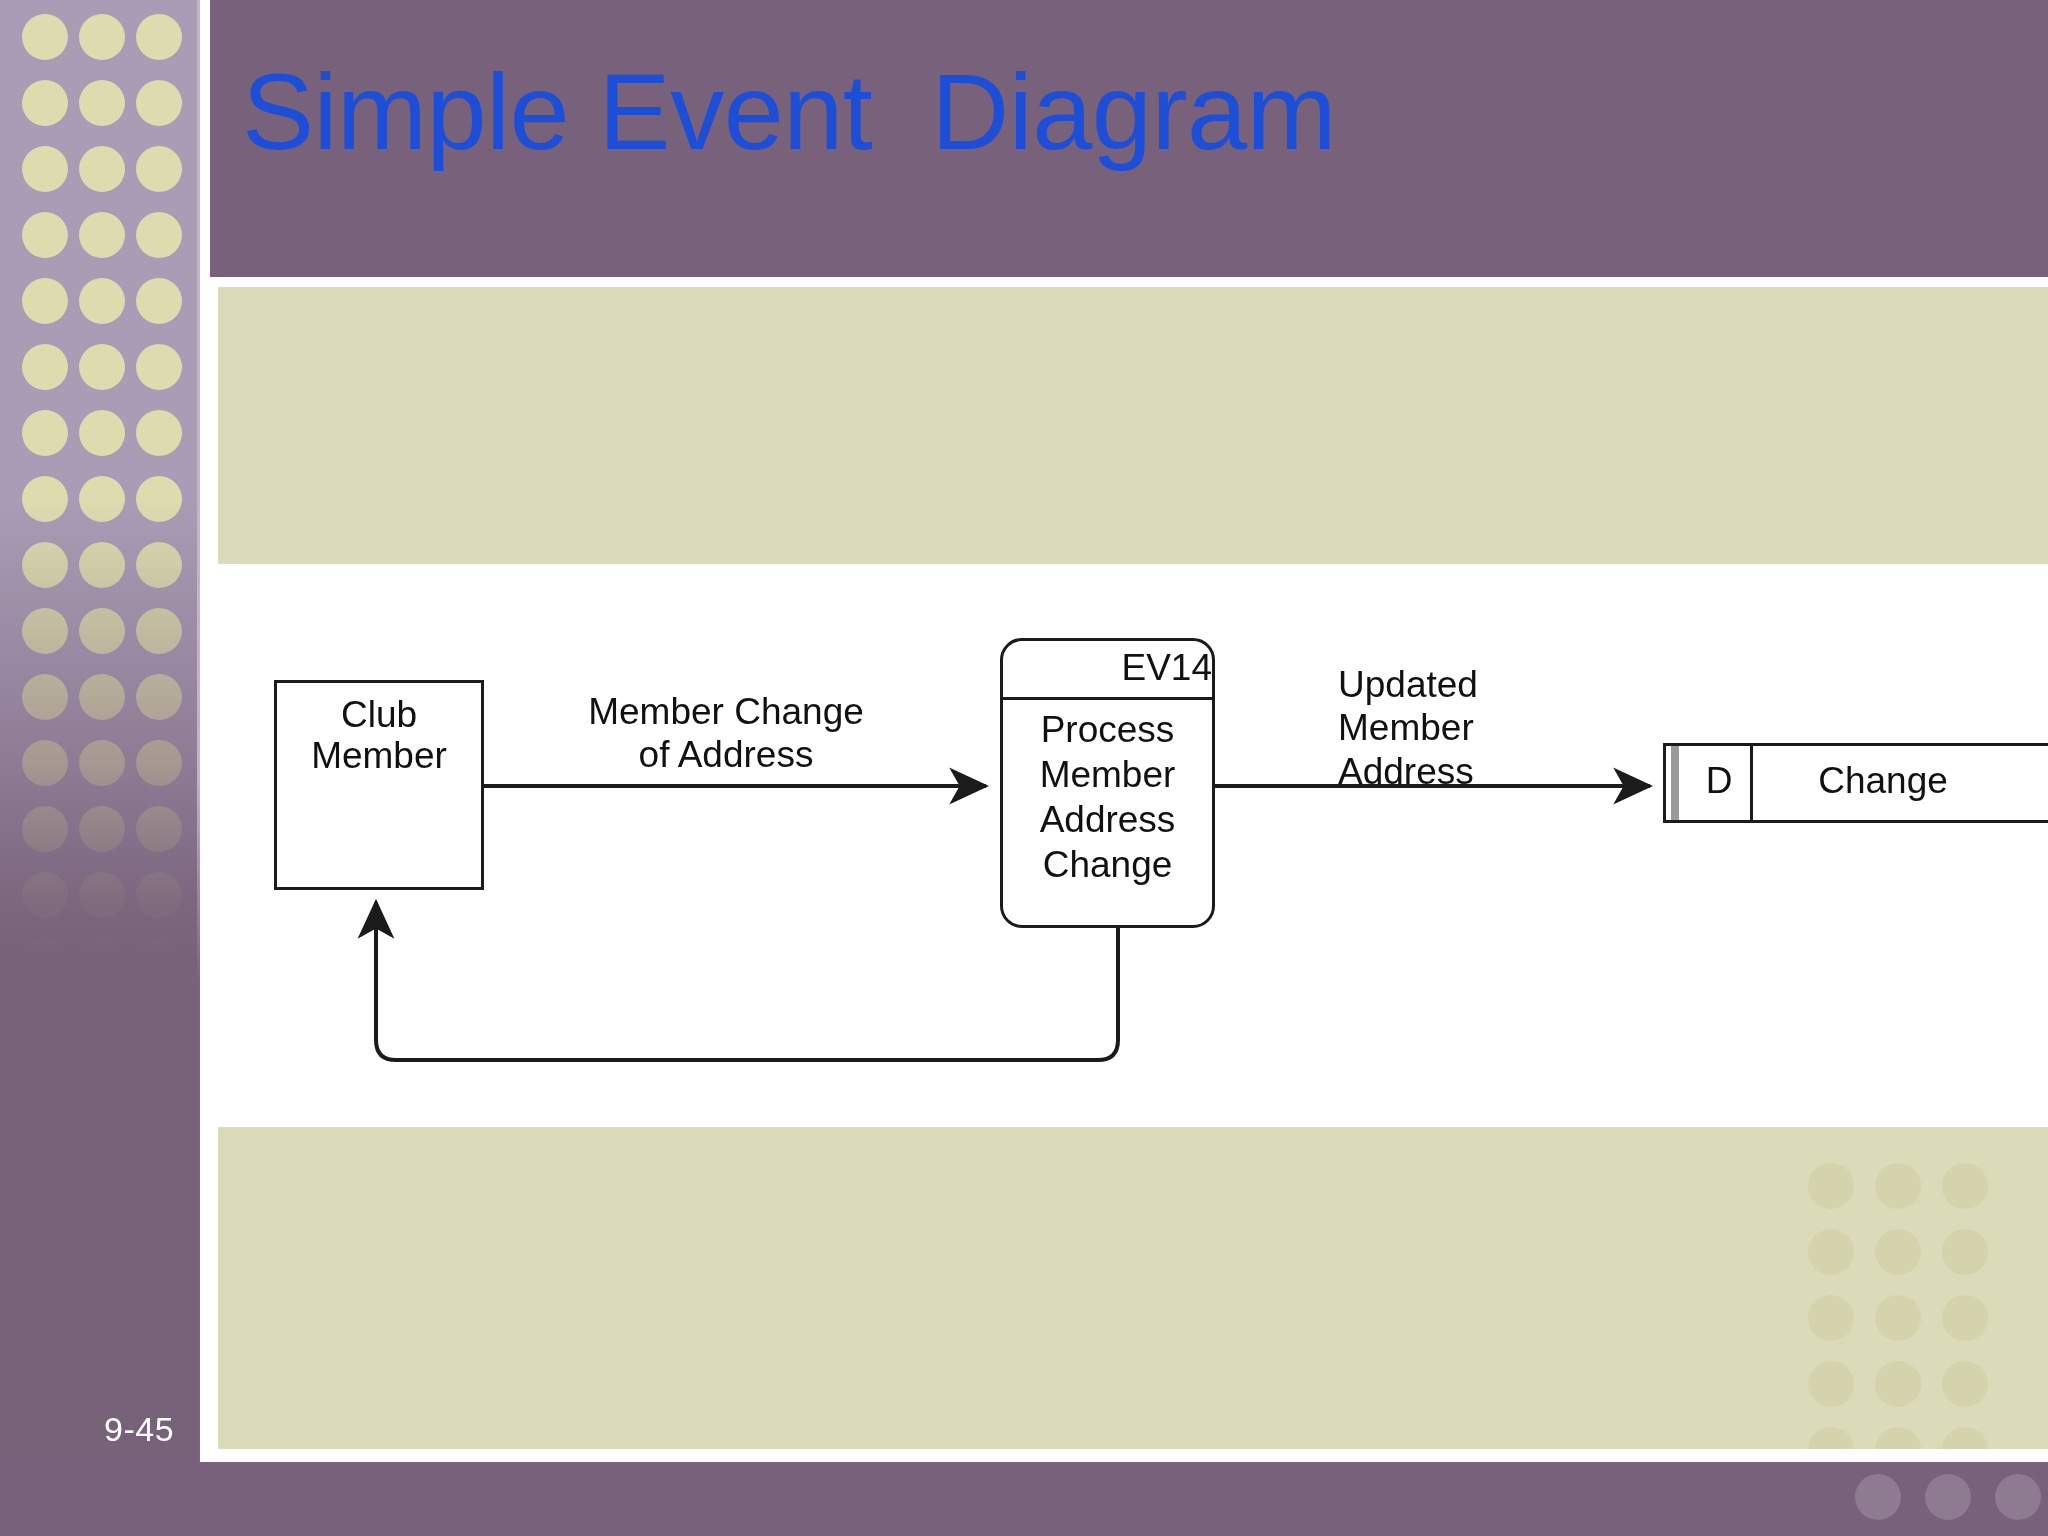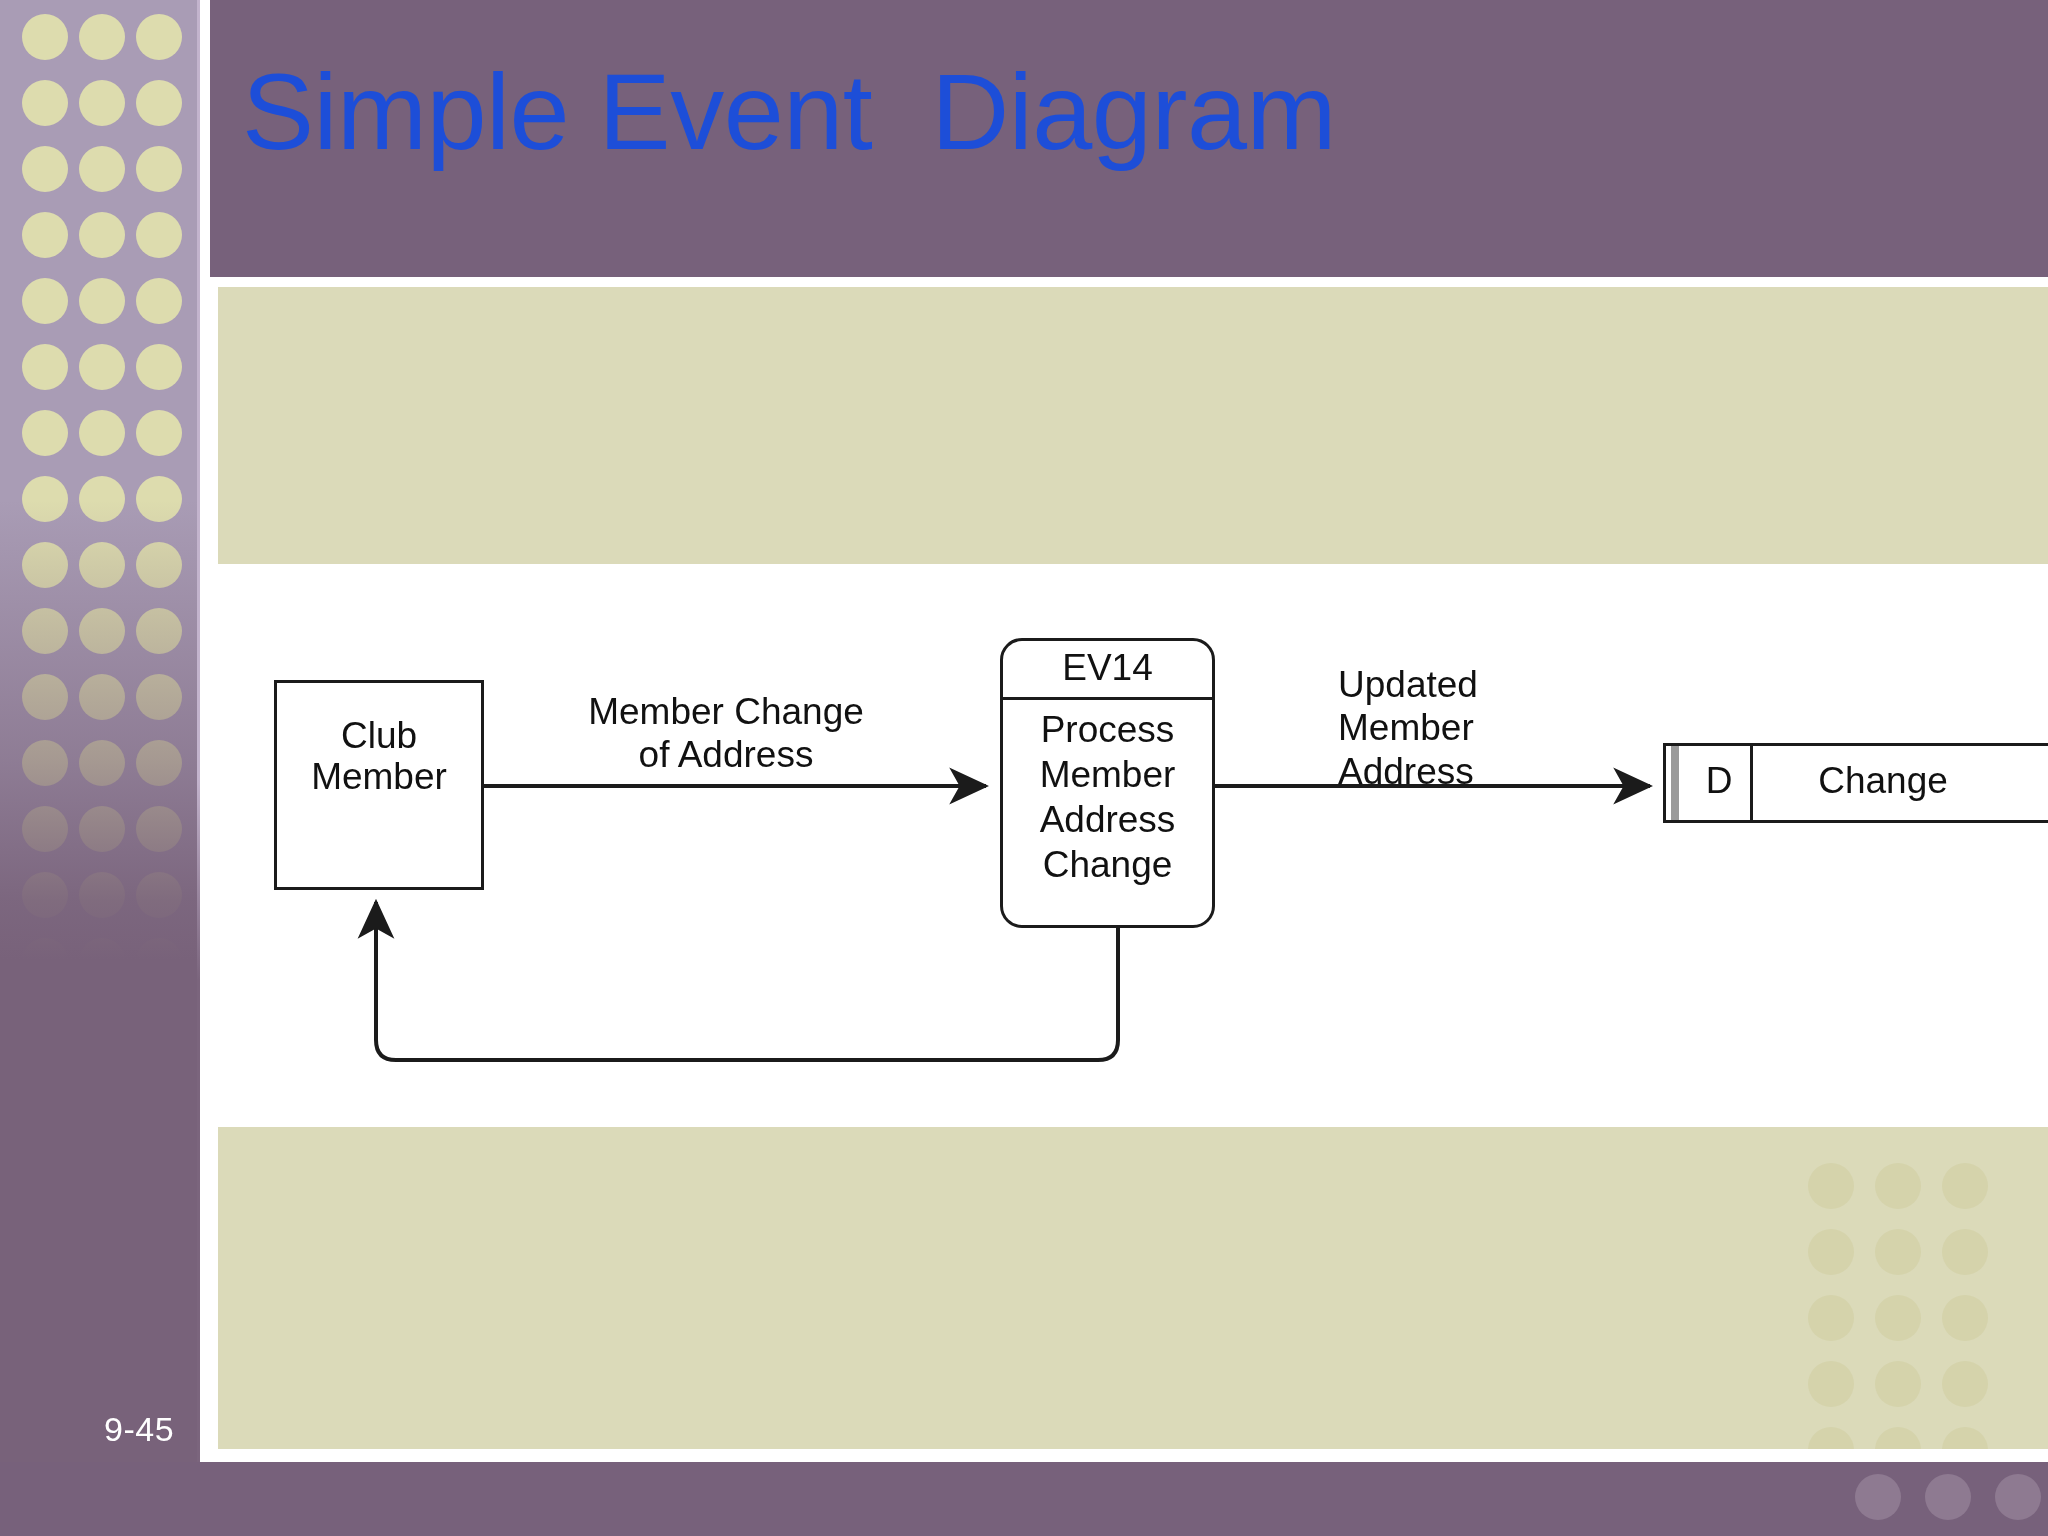--- a/index.html
+++ b/index.html
@@ -179,21 +179,21 @@
     width: 210px;
     height: 210px;
     background: #ffffff;
     border: 3px solid #1b1b1b;
     box-shadow: -7px -7px 0 -4px #ffffff, -10px -10px 0 -7px #3a3a3a;
     box-sizing: border-box;
   }
   #entity-club-member .ent-label {
     position: absolute;
     left: 0;
-    top: 32px;
+    top: 11px;
     width: 100%;
     text-align: center;
     font-size: 37px;
     line-height: 1.12;
     color: #111111;
     white-space: pre-line;
   }
 
   
   #process-ev14 {
@@ -204,21 +204,21 @@
     height: 290px;
     background: #ffffff;
     border: 3px solid #1b1b1b;
     border-radius: 22px;
     box-sizing: border-box;
   }
   #process-ev14 .proc-id {
     position: absolute;
     left: 0; top: 6px;
     width: 100%;
-    text-align: center;
+    text-align: right;
     font-size: 37px;
     color: #111111;
   }
   #process-ev14 .proc-divider {
     position: absolute;
     left: 0; top: 56px;
     width: 100%;
     height: 3px;
     background: #1b1b1b;
   }

